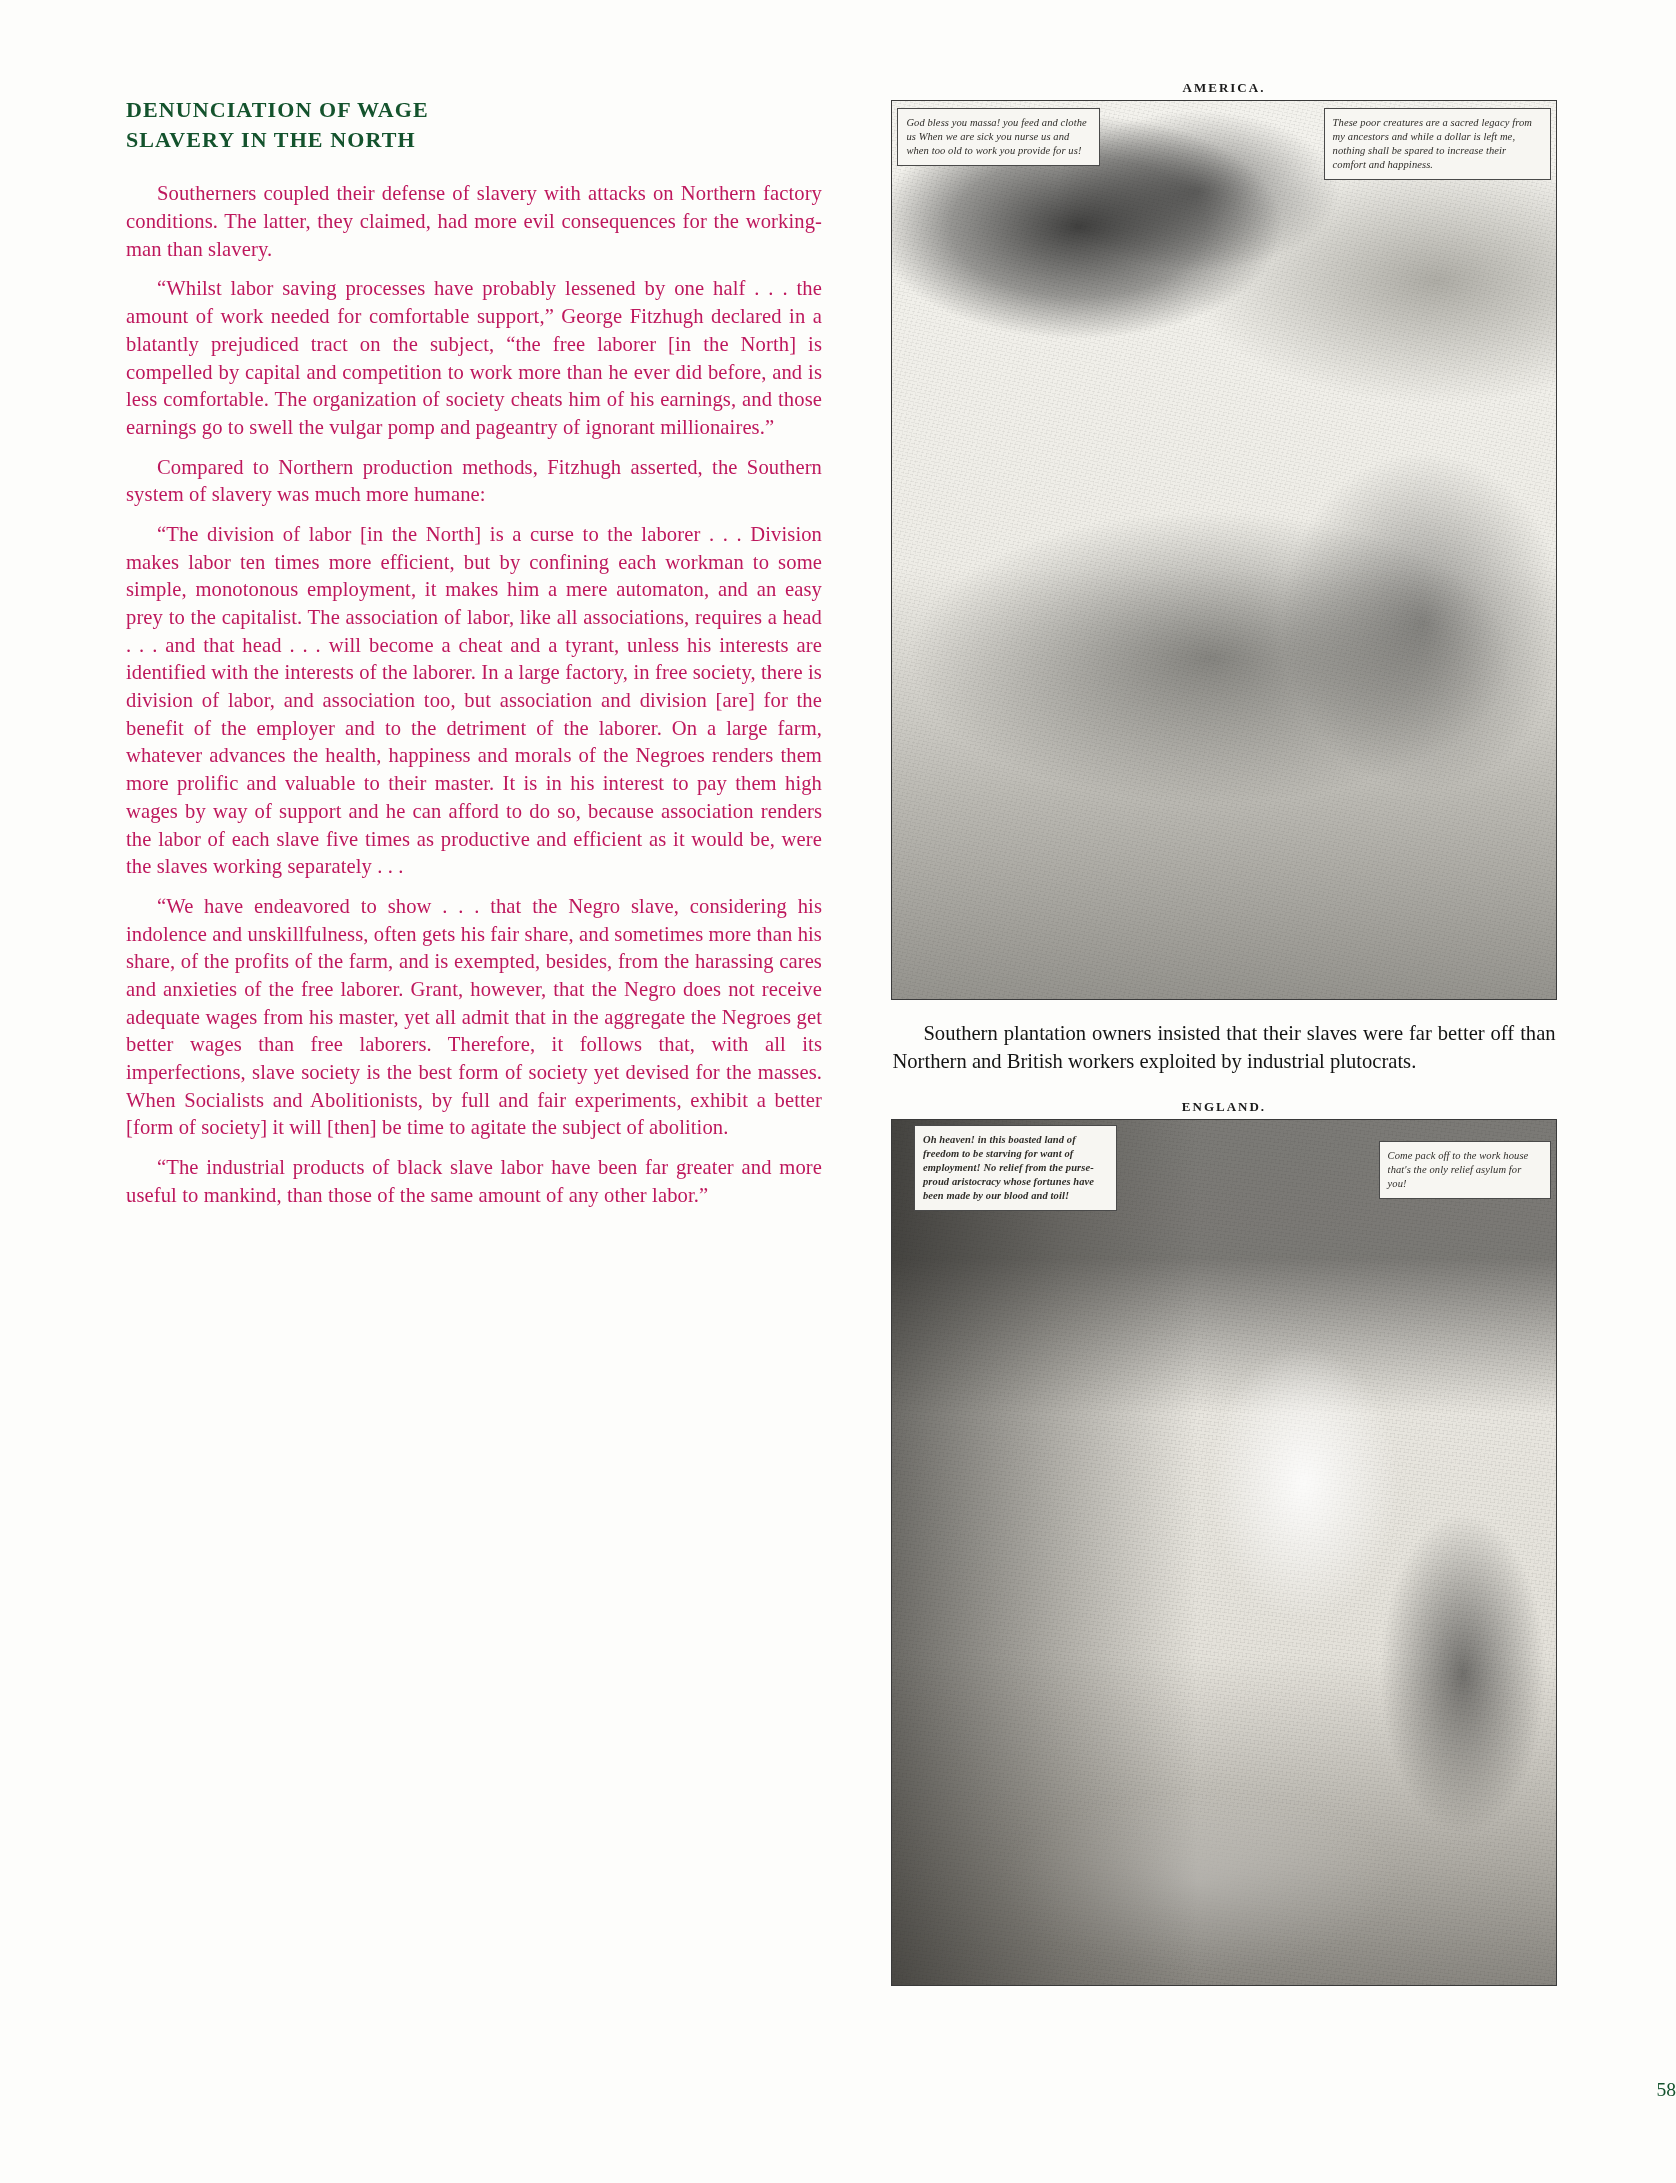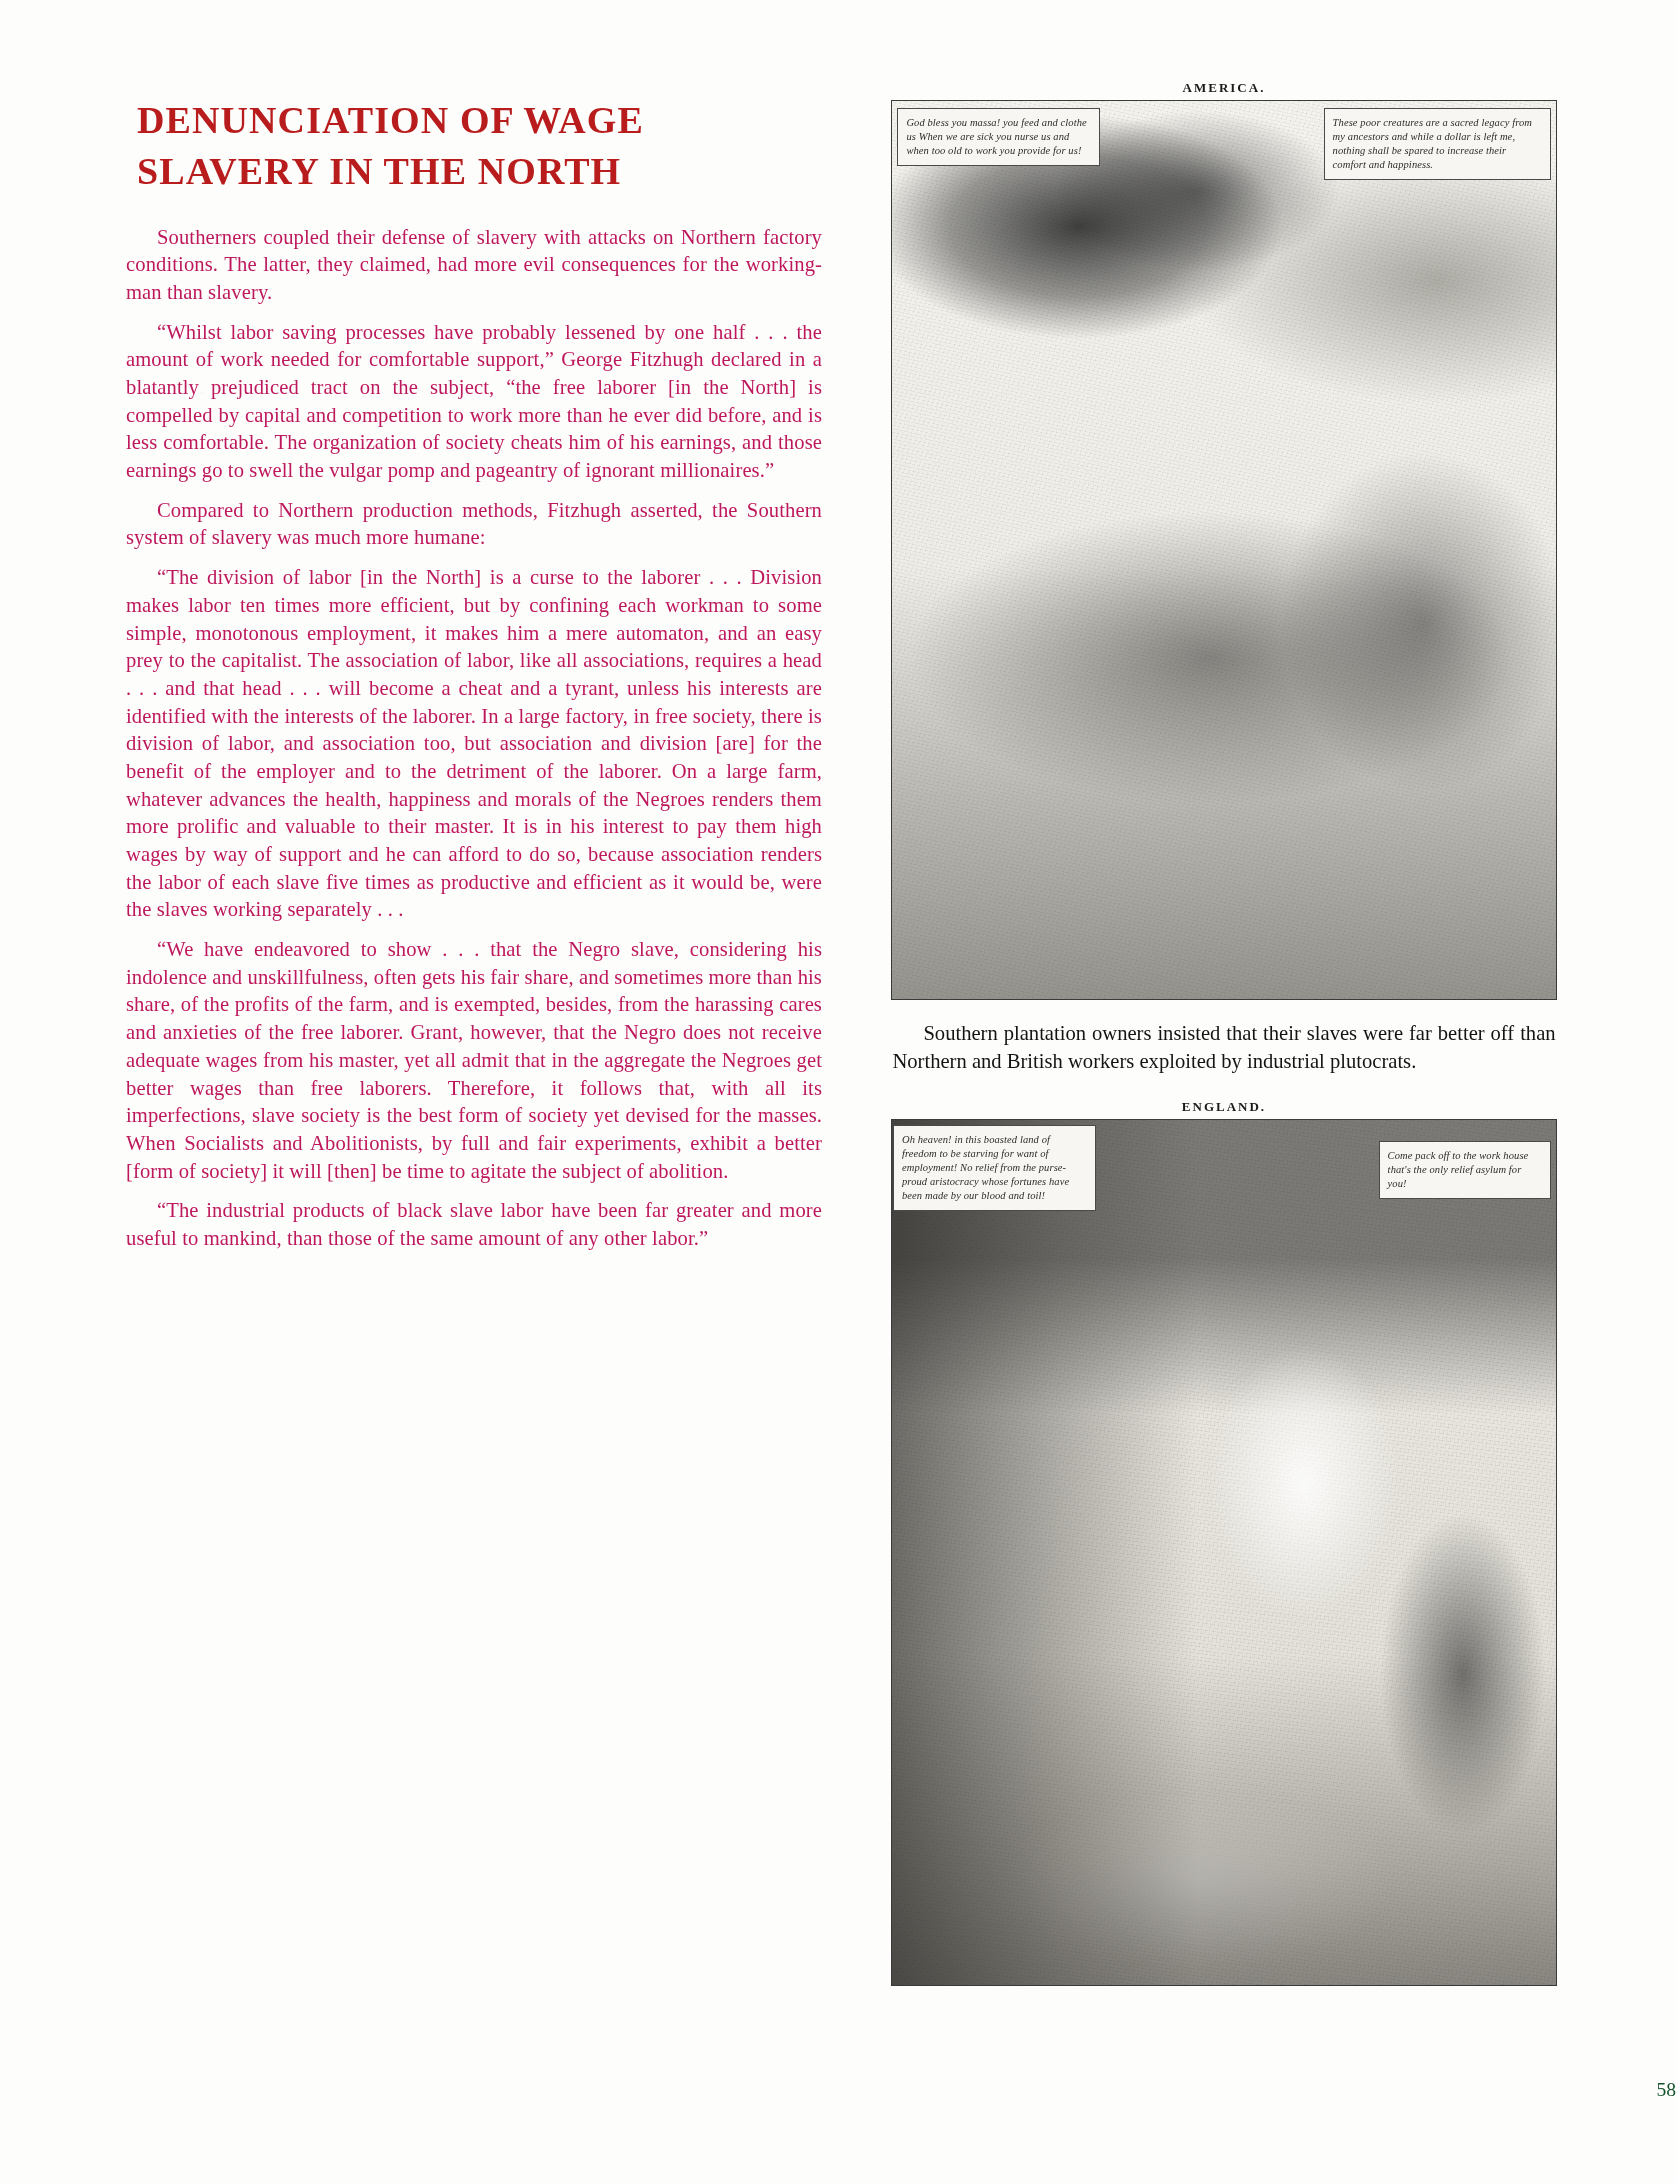--- a/index.html
+++ b/index.html
@@ -40,25 +40,25 @@
   
   .col-left {
     position: absolute;
     left: 126px;
     top: 95px;
     width: 696px;
   }
   .headline {
     font-family: "Liberation Serif", serif;
     font-weight: bold;
-    font-size: 38px;
+    font-size: 22px;
     letter-spacing: 1.1px;
     line-height: 1.35;
-    margin: 0 0 26px 11px;
-    color: #b91c1c;
+    margin: 0 0 26px 0;
+    color: #14532d;
   }
   .headline .line { display: block; }
 
   .body-text p {
     margin: 0;
     font-size: 20.6px;
     line-height: 1.345;
     text-align: justify;
     text-indent: 31px;
     color: #be185d;
@@ -141,21 +141,21 @@
     font-style: italic;
     font-size: 10.5px;
     line-height: 1.34;
     color: #2e2c28;
     letter-spacing: 0.1px;
     box-sizing: border-box;
     filter: blur(0.2px);
   }
   .balloon.left  { left: 5.4px;  top: 6.8px; width: 203px; }
   .balloon.right { right: 5.4px; top: 6.8px; width: 227px; }
-  .balloon.eng-left  { left: 1px;  top: 5.4px;  width: 203px; }
+  .balloon.eng-left  { left: 22px;  top: 5.4px;  width: 203px; font-weight: bold; }
   .balloon.eng-right { right: 5.4px; top: 5.4px;  width: 172px; margin-top: 16px; }
 
   .caption {
     margin: 20px 1.4px 0 1.4px;
     font-size: 20.6px;
     line-height: 1.35;
     text-align: justify;
     text-indent: 31px;
     color: #141414;
   }

